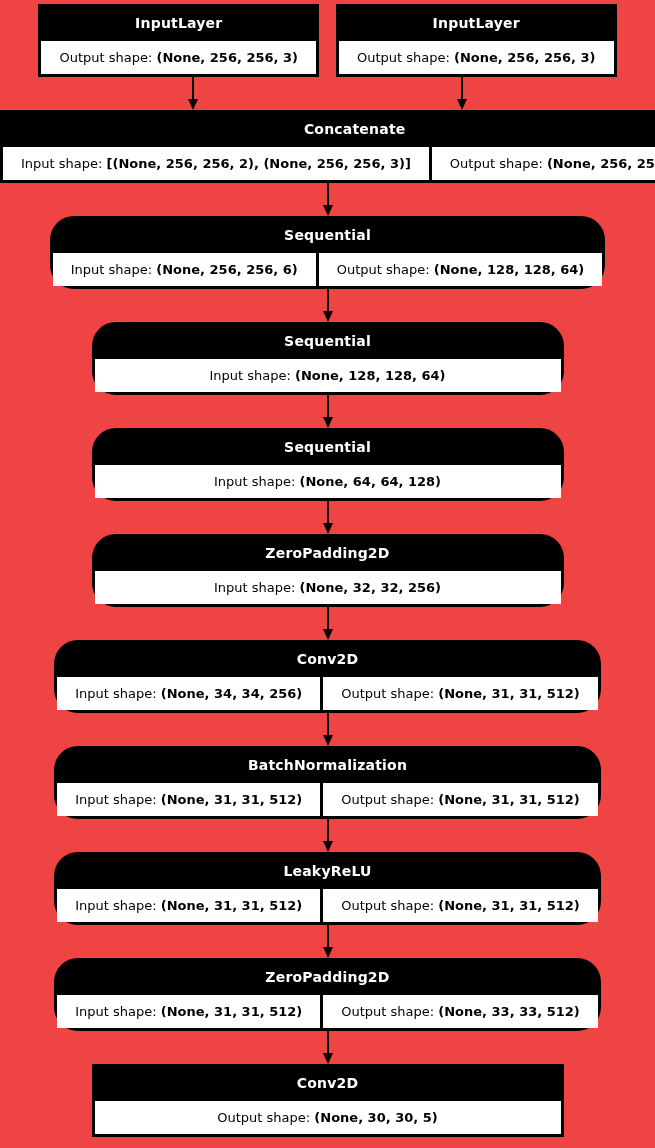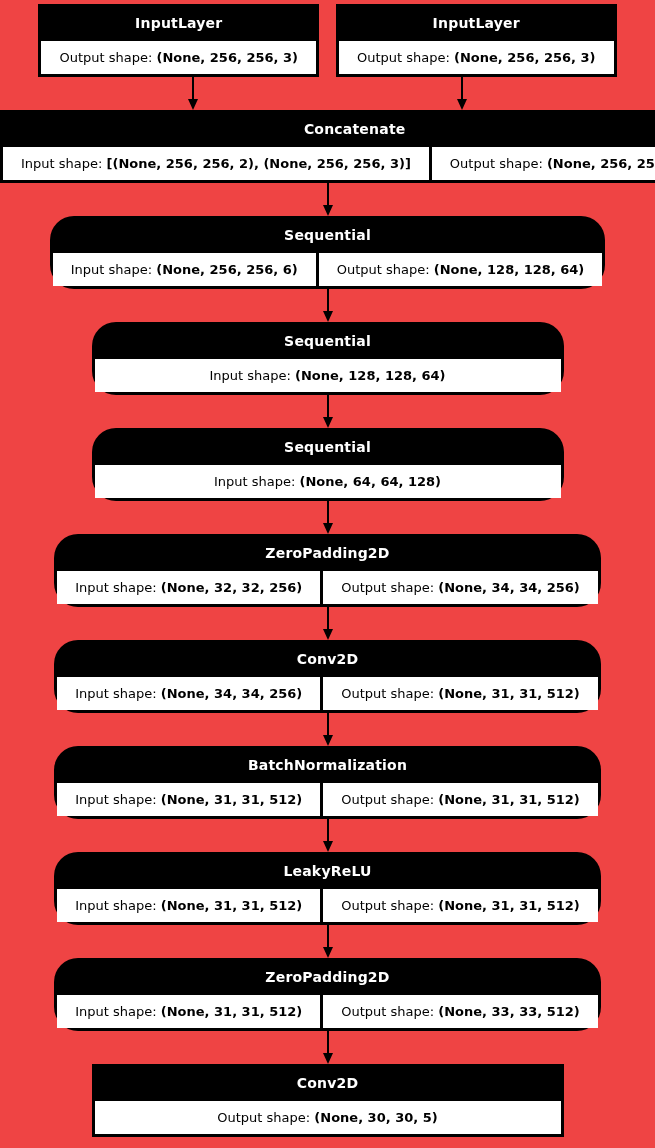--- a/index.html
+++ b/index.html
@@ -196,23 +196,20 @@
         <div class="head"></div>
       </div>
   </div>
 
   <div class="node node-mid">
     <div class="node-title">ZeroPadding2D</div>
     <div class="node-body">
       <div class="cell">
           <span><span>Input shape: </span><b>(None, 32, 32, 256)</b></span>
         </div>
-      <div class="cell">
-          <span><span>Output shape: </span><b>(None, 34, 34, 256)</b></span>
-        </div>
     </div>
   </div>
 
   <div class="edge-gap">
     <div class="edge center">
         <div class="shaft"></div>
         <div class="head"></div>
       </div>
   </div>
 

